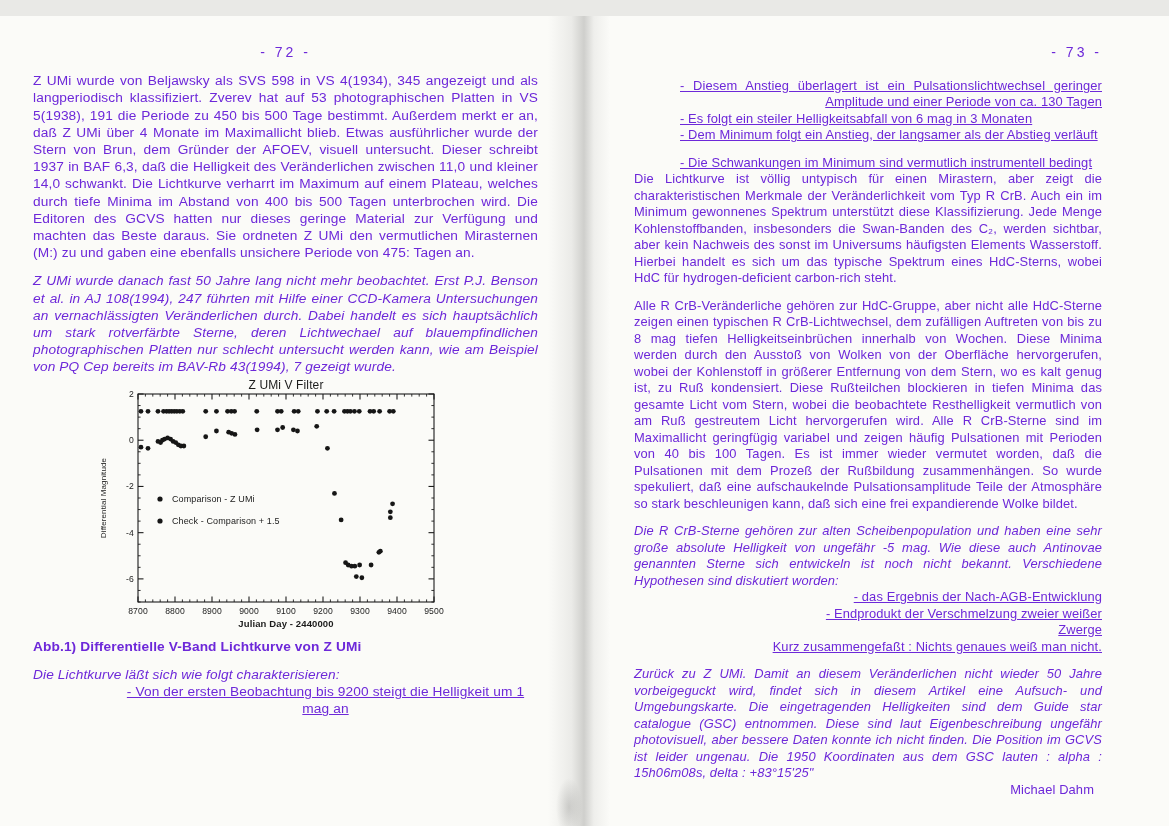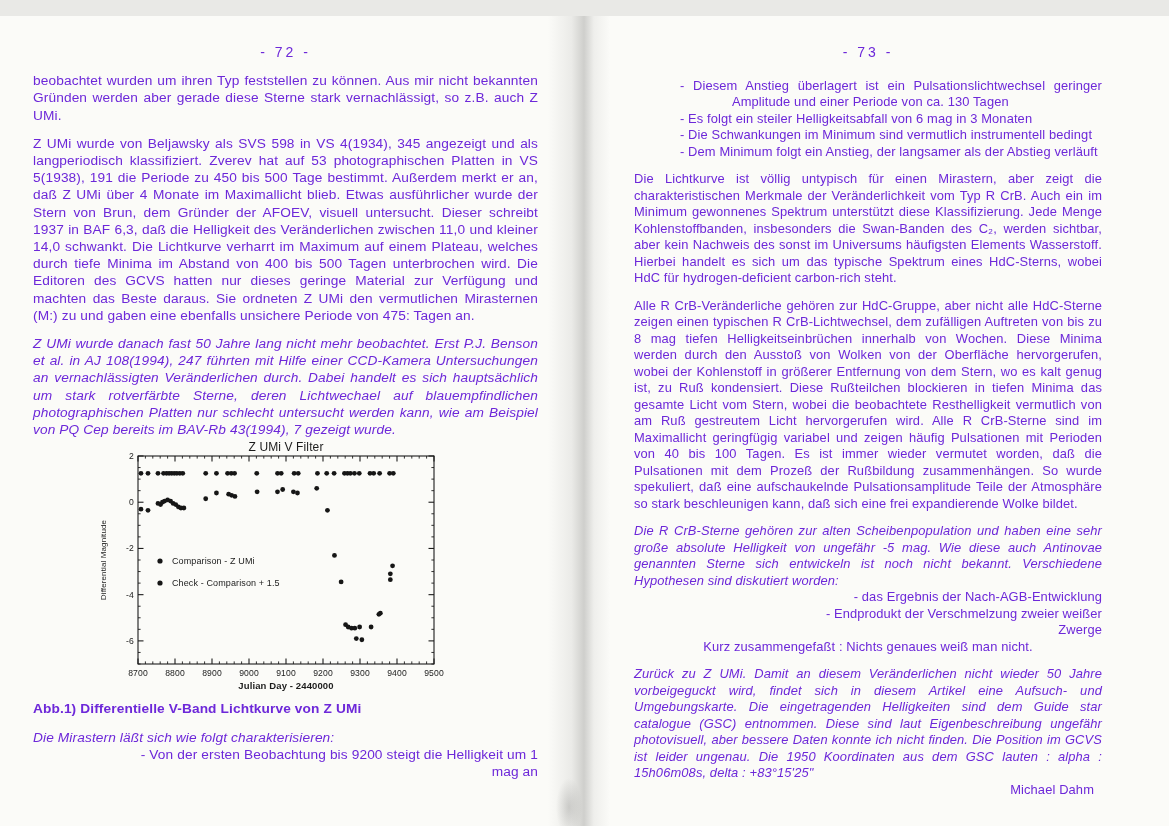--- a/index.html
+++ b/index.html
@@ -25,44 +25,43 @@
   }
   .smudge{
     position:absolute;left:556px;top:762px;width:26px;height:58px;
     background:radial-gradient(closest-side, rgba(100,100,98,0.25), rgba(100,100,98,0));
     pointer-events:none;
   }
   .page{position:absolute;top:0;text-align:justify;letter-spacing:0.12px;}
   .page.left{left:33px;width:505px;font-size:13.7px;line-height:17.2px;padding-top:28px;}
   .page.right{left:634px;width:468px;font-size:12.9px;line-height:16.5px;padding-top:28px;}
   .page-num{text-align:center;letter-spacing:3px;margin:0 0 11px 0;font-size:14px;}
-  .page.right .page-num{margin-bottom:17px;}
+  .page.right .page-num{margin-bottom:17px;text-align:right;}
   .page p{margin:0 0 11px 0;}
   .page p.tight{margin-bottom:0;font-style:italic;}
-  .bullet-line{margin:0;}
+  .bullet-line{margin:0;text-decoration:underline;}
   .indent-sm{padding-left:46px;}
   .jline{text-align:justify;text-align-last:justify;}
-  .cont-line{margin-left:98px;text-align:left;}
+  .cont-line{margin-left:98px;text-align:right;}
   .indent-lg{padding-left:150px;text-align:right;}
-  .indent-char{padding-left:80px;text-align:right;}
+  .indent-char{padding-left:80px;text-align:center;}
   .signature{text-align:right;margin:0 8px 11px 0;}
   figure{margin:2px 0 0 65px;padding:0;}
   .caption{margin:4px 0 11px 0;text-align:left;font-weight:bold;}
   svg text{font-family:"Liberation Sans", sans-serif;fill:#1c1c1c;}
 </style>
 </head>
 <body>
 
 <div class="scan">
   <div class="gutter"></div>
   <div class="smudge"></div>
 
   <section class="page left">
     <div class="page-num">- 72 -</div>
-    <p>beobachtet wurden um ihren Typ feststellen zu können. Aus mir nicht bekannten Gründen werden aber gerade diese Sterne stark vernachlässigt, so z.B. auch Z UMi.</p>
     <p>Z UMi wurde von Beljawsky als SVS 598 in VS 4(1934), 345 angezeigt und als langperiodisch klassifiziert. Zverev hat auf 53 photographischen Platten in VS 5(1938), 191 die Periode zu 450 bis 500 Tage bestimmt. Außerdem merkt er an, daß Z UMi über 4 Monate im Maximallicht blieb. Etwas ausführlicher wurde der Stern von Brun, dem Gründer der AFOEV, visuell untersucht. Dieser schreibt 1937 in BAF 6,3, daß die Helligkeit des Veränderlichen zwischen 11,0 und kleiner 14,0 schwankt. Die Lichtkurve verharrt im Maximum auf einem Plateau, welches durch tiefe Minima im Abstand von 400 bis 500 Tagen unterbrochen wird. Die Editoren des GCVS hatten nur dieses geringe Material zur Verfügung und machten das Beste daraus. Sie ordneten Z UMi den vermutlichen Mirasternen (M:) zu und gaben eine ebenfalls unsichere Periode von 475: Tagen an.</p>
     <p class="tight">Z UMi wurde danach fast 50 Jahre lang nicht mehr beobachtet. Erst P.J. Benson et al. in AJ 108(1994), 247 führten mit Hilfe einer CCD-Kamera Untersuchungen an vernachlässigten Veränderlichen durch. Dabei handelt es sich hauptsächlich um stark rotverfärbte Sterne, deren Lichtwechael auf blauempfindlichen photographischen Platten nur schlecht untersucht werden kann, wie am Beispiel von PQ Cep bereits im BAV-Rb 43(1994), 7 gezeigt wurde.</p>
 
     <figure>
       <svg id="lightcurve" width="350" height="252" viewBox="0 0 350 252">
           <rect x="40" y="16" width="296" height="208" fill="none" stroke="#1c1c1c" stroke-width="1.1"></rect>
           <line x1="47.4" y1="224" x2="47.4" y2="221.4" stroke="#1c1c1c" stroke-width="0.9"></line>
           <line x1="47.4" y1="16" x2="47.4" y2="18.6" stroke="#1c1c1c" stroke-width="0.9"></line>
           <line x1="54.8" y1="224" x2="54.8" y2="221.4" stroke="#1c1c1c" stroke-width="0.9"></line>
           <line x1="54.8" y1="16" x2="54.8" y2="18.6" stroke="#1c1c1c" stroke-width="0.9"></line>
@@ -274,38 +273,38 @@
           <circle cx="261.26" cy="33.33333333333333" r="2.4" fill="#161616"></circle>
           <circle cx="271.99" cy="33.33333333333333" r="2.4" fill="#161616"></circle>
           <circle cx="275.69" cy="33.33333333333333" r="2.4" fill="#161616"></circle>
           <circle cx="281.61" cy="33.33333333333333" r="2.4" fill="#161616"></circle>
           <circle cx="291.6" cy="33.33333333333333" r="2.4" fill="#161616"></circle>
           <circle cx="295.3" cy="33.33333333333333" r="2.4" fill="#161616"></circle>
         </svg>
     </figure>
     <div class="caption">Abb.1) Differentielle V-Band Lichtkurve von Z UMi</div>
 
-    <p class="tight">Die Mirastern läßt sich wie folgt charakterisieren:</p>
+    <p class="tight">Die Lichtkurve läßt sich wie folgt charakterisieren:</p>
     <div class="bullet-line indent-char">- Von der ersten Beobachtung bis 9200 steigt die Helligkeit um 1 mag an</div>
   </section>
 
   <section class="page right">
     <div class="page-num">- 73 -</div>
 
     <div class="bullet-line indent-sm jline">- Diesem Anstieg überlagert ist ein Pulsationslichtwechsel geringer</div>
     <div class="bullet-line cont-line">Amplitude und einer Periode von ca. 130 Tagen</div>
     <div class="bullet-line indent-sm">- Es folgt ein steiler Helligkeitsabfall von 6 mag in 3 Monaten</div>
+    <div class="bullet-line indent-sm" style="margin-bottom:11px">- Dem Minimum folgt ein Anstieg, der langsamer als der Abstieg verläuft</div>
     <div class="bullet-line indent-sm">- Die Schwankungen im Minimum sind vermutlich instrumentell bedingt</div>
-    <div class="bullet-line indent-sm" style="margin-bottom:11px">- Dem Minimum folgt ein Anstieg, der langsamer als der Abstieg verläuft</div>
 
     <p>Die Lichtkurve ist völlig untypisch für einen Mirastern, aber zeigt die charakteristischen Merkmale der Veränderlichkeit vom Typ R CrB. Auch ein im Minimum gewonnenes Spektrum unterstützt diese Klassifizierung. Jede Menge Kohlenstoffbanden, insbesonders die Swan-Banden des C₂, werden sichtbar, aber kein Nachweis des sonst im Universums häufigsten Elements Wasserstoff. Hierbei handelt es sich um das typische Spektrum eines HdC-Sterns, wobei HdC für hydrogen-deficient carbon-rich steht.</p>
     <p>Alle R CrB-Veränderliche gehören zur HdC-Gruppe, aber nicht alle HdC-Sterne zeigen einen typischen R CrB-Lichtwechsel, dem zufälligen Auftreten von bis zu 8 mag tiefen Helligkeitseinbrüchen innerhalb von Wochen. Diese Minima werden durch den Ausstoß von Wolken von der Oberfläche hervorgerufen, wobei der Kohlenstoff in größerer Entfernung von dem Stern, wo es kalt genug ist, zu Ruß kondensiert. Diese Rußteilchen blockieren in tiefen Minima das gesamte Licht vom Stern, wobei die beobachtete Resthelligkeit vermutlich von am Ruß gestreutem Licht hervorgerufen wird. Alle R CrB-Sterne sind im Maximallicht geringfügig variabel und zeigen häufig Pulsationen mit Perioden von 40 bis 100 Tagen. Es ist immer wieder vermutet worden, daß die Pulsationen mit dem Prozeß der Rußbildung zusammenhängen. So wurde spekuliert, daß eine aufschaukelnde Pulsationsamplitude Teile der Atmosphäre so stark beschleunigen kann, daß sich eine frei expandierende Wolke bildet.</p>
     <p class="tight">Die R CrB-Sterne gehören zur alten Scheibenpopulation und haben eine sehr große absolute Helligkeit von ungefähr -5 mag. Wie diese auch Antinovae genannten Sterne sich entwickeln ist noch nicht bekannt. Verschiedene Hypothesen sind diskutiert worden:</p>
 
     <div class="bullet-line indent-lg">- das Ergebnis der Nach-AGB-Entwicklung</div>
     <div class="bullet-line indent-lg">- Endprodukt der Verschmelzung zweier weißer Zwerge</div>
-    <div class="bullet-line" style="margin-bottom:11px;text-align:center">Kurz zusammengefaßt : Nichts genaues weiß man nicht.</div>
+    <div class="bullet-line" style="margin-bottom:11px;text-align:right">Kurz zusammengefaßt : Nichts genaues weiß man nicht.</div>
 
     <p class="tight">Zurück zu Z UMi. Damit an diesem Veränderlichen nicht wieder 50 Jahre vorbeigeguckt wird, findet sich in diesem Artikel eine Aufsuch- und Umgebungskarte. Die eingetragenden Helligkeiten sind dem Guide star catalogue (GSC) entnommen. Diese sind laut Eigenbeschreibung ungefähr photovisuell, aber bessere Daten konnte ich nicht finden. Die Position im GCVS ist leider ungenau. Die 1950 Koordinaten aus dem GSC lauten : alpha : 15h06m08s, delta : +83°15'25"</p>
     <div class="signature">Michael Dahm</div>
 
   </section>
 </div>
 
 </body></html>

